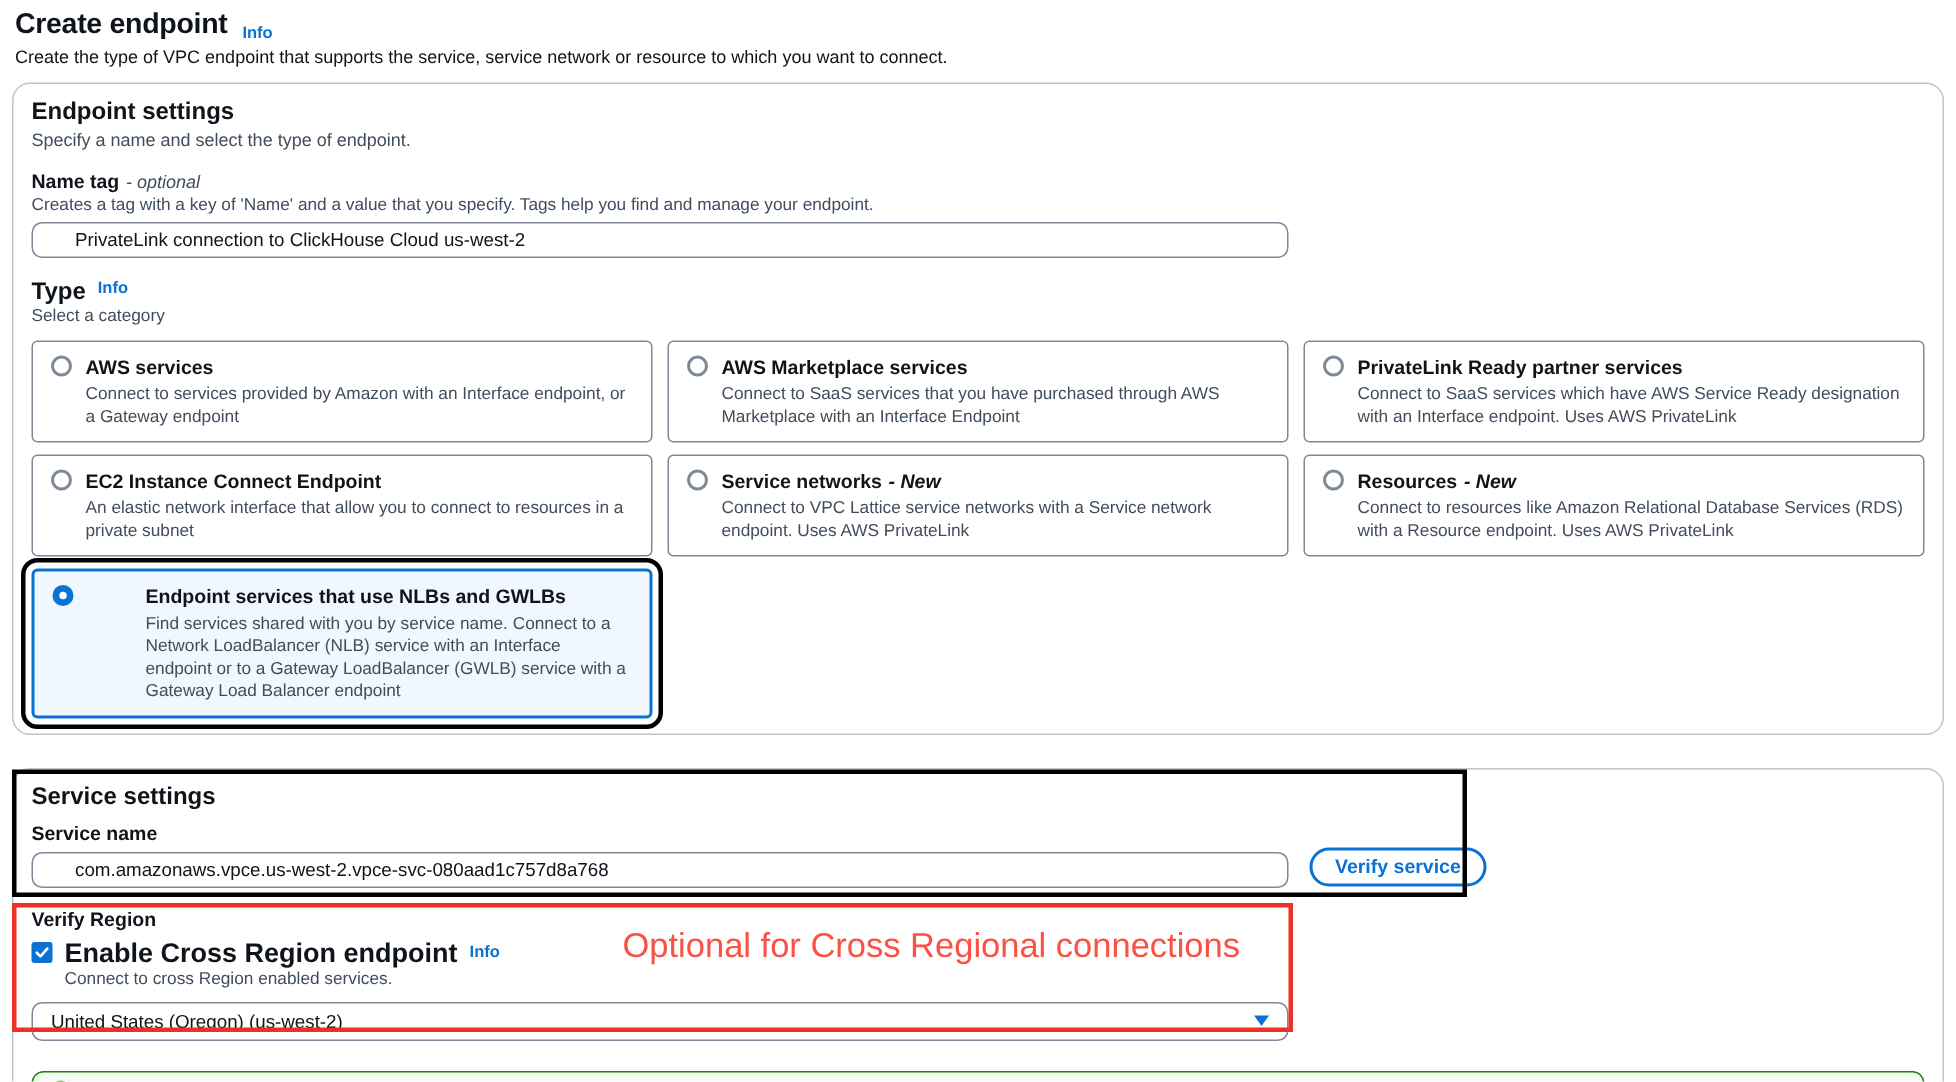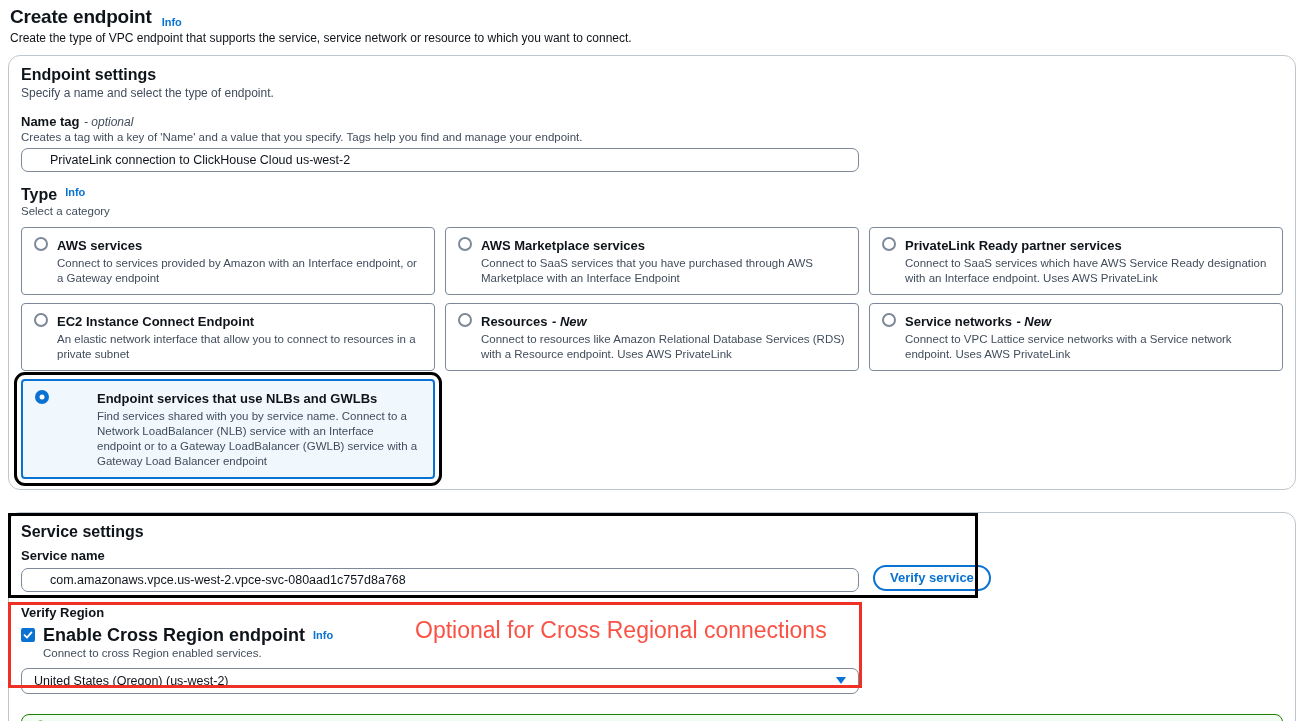--- a/index.html
+++ b/index.html
@@ -141,32 +141,32 @@
       <span class="radio"></span>
       <span>
         <span class="card-title">EC2 Instance Connect Endpoint</span>
         <span class="card-desc">An elastic network interface that allow you to connect to resources in a private subnet</span>
       </span>
     </div>
 
     <div class="card">
       <span class="radio"></span>
       <span>
+        <span class="card-title">Service networks</span>
+        <span class="card-suffix">- New</span>
+        <span class="card-desc">Connect to VPC Lattice service networks with a Service network endpoint. Uses AWS PrivateLink</span>
+      </span>
+    </div>
+
+    <div class="card">
+      <span class="radio"></span>
+      <span>
         <span class="card-title">Resources</span>
         <span class="card-suffix">- New</span>
         <span class="card-desc">Connect to resources like Amazon Relational Database Services (RDS) with a Resource endpoint. Uses AWS PrivateLink</span>
-      </span>
-    </div>
-
-    <div class="card">
-      <span class="radio"></span>
-      <span>
-        <span class="card-title">Service networks</span>
-        <span class="card-suffix">- New</span>
-        <span class="card-desc">Connect to VPC Lattice service networks with a Service network endpoint. Uses AWS PrivateLink</span>
       </span>
     </div>
 
     <div class="card selected">
       <span class="radio"></span>
       <span>
         <span class="card-title">Endpoint services that use NLBs and GWLBs</span>
         <span class="card-desc">Find services shared with you by service name. Connect to a Network LoadBalancer (NLB) service with an Interface endpoint or to a Gateway LoadBalancer (GWLB) service with a Gateway Load Balancer endpoint</span>
       </span>
     </div>

